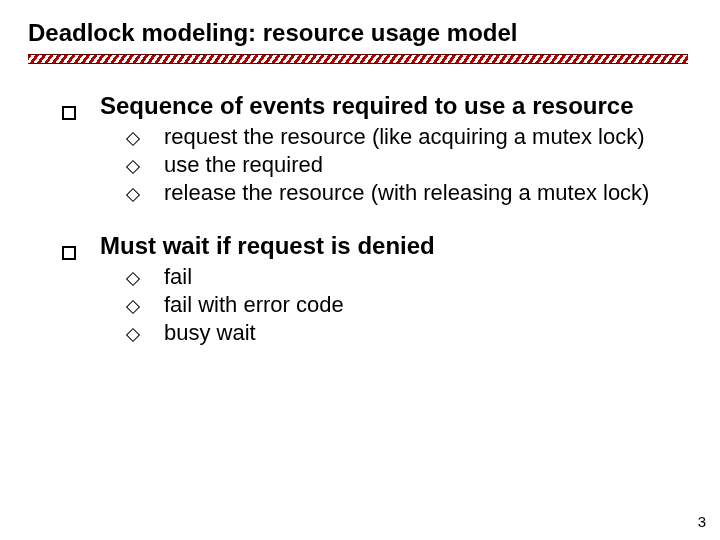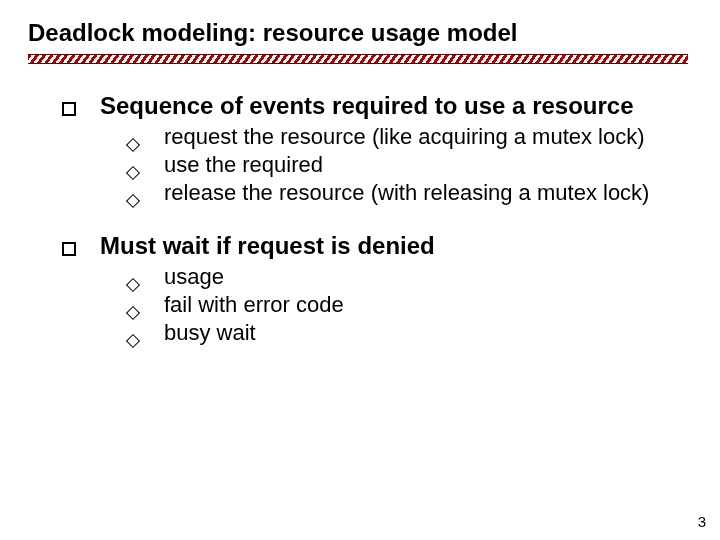--- a/index.html
+++ b/index.html
@@ -35,36 +35,36 @@
       #b00000 0px,
       #b00000 3px,
       #ffffff 3px,
       #ffffff 6px
     );
     border-top: 1px solid #600000;
     border-bottom: 1px solid #600000;
   }
   .level1 {
     display: flex;
-    align-items: flex-start;
+    align-items: flex-end;
     margin: 0 0 4px 34px;
     font-size: 24px;
     font-weight: bold;
   }
   .level1 .bullet-sq {
     width: 10px;
     height: 10px;
     border: 2px solid #000;
     margin-top: 10px;
     margin-right: 24px;
     flex: 0 0 auto;
   }
   .level2 {
     display: flex;
-    align-items: flex-end;
+    align-items: flex-start;
     margin: 0 0 2px 100px;
     font-size: 22px;
     font-weight: normal;
   }
   .level2 .bullet-diamond {
     width: 8px;
     height: 8px;
     transform: rotate(45deg);
     border: 1px solid #000;
     background: #fff;
@@ -110,21 +110,21 @@
   </div>
 
   <div class="block-gap"></div>
 
   <div class="level1">
     <span class="bullet-sq"></span>
     <span>Must wait if request is denied</span>
   </div>
   <div class="level2">
     <span class="bullet-diamond"></span>
-    <span>usage</span>
+    <span>fail</span>
   </div>
   <div class="level2">
     <span class="bullet-diamond"></span>
     <span>fail with error code</span>
   </div>
   <div class="level2">
     <span class="bullet-diamond"></span>
     <span>busy wait</span>
   </div>
 

